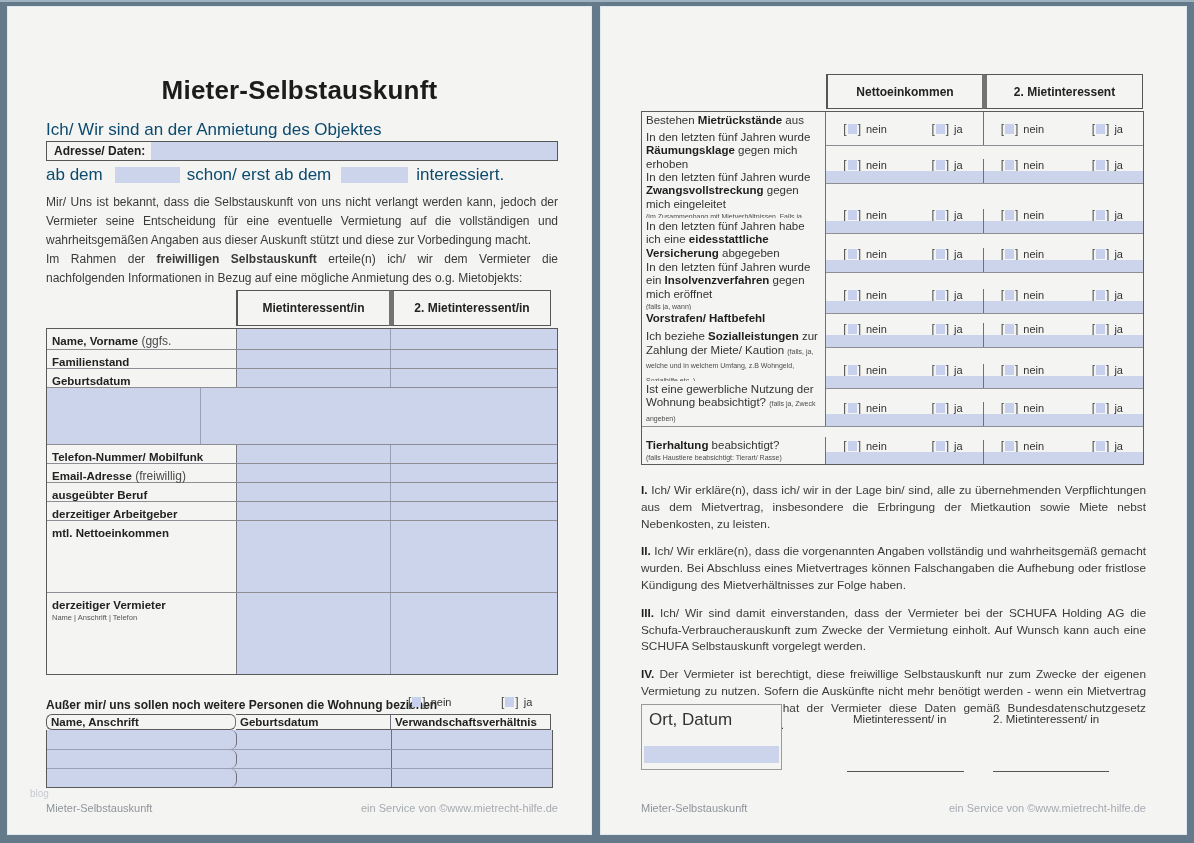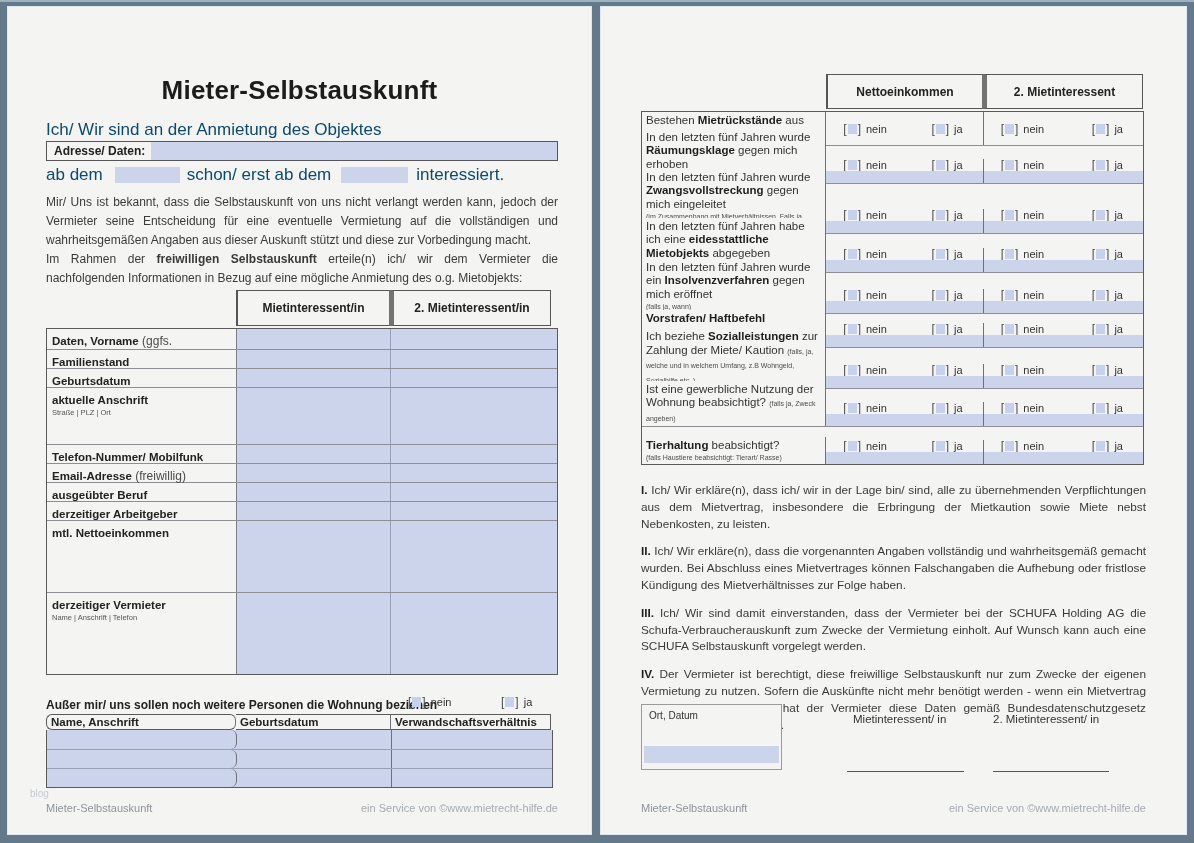--- a/index.html
+++ b/index.html
@@ -82,21 +82,21 @@
   .rt-row:nth-child(4){height:39px}.rt-row:nth-child(5){height:41px}.rt-row:nth-child(6){height:34px}
   .rt-row:nth-child(7){height:41px}.rt-row:nth-child(8){height:38px}.rt-row:nth-child(9){height:38px}
   .rt-row:nth-child(1) .rt-strip { display:none; }
 
   
   .decl { font-size:11.8px; line-height:16.8px; color:#3a3a3a; text-align:justify; margin-bottom:11px; }
   .decl b { color:#1e1e1e; }
 
   
   .ort-box { border:1px solid #9a9a9a; background:#f4f4f2; }
-  .ort-label { font-size:10px; color:#333; padding:5px 0 0 7px; }
+  .ort-label { font-size:17px; color:#333; padding:5px 0 0 7px; }
   .ort-strip { position:absolute; left:2px; right:2px; bottom:6px; height:17px; background:#ccd4ec; }
   .sig-label { font-size:11.5px; color:#333; }
   .sig-line { border-top:1px solid #555; height:0; }
 
   
   .footer { display:flex; justify-content:space-between; font-size:11px; }
   .footer .f-left { color:#8f949a; }
   .footer .f-right { color:#a6abb1; }
   .watermark { font-size:10px; color:#c7cad3; }
 </style>
@@ -130,36 +130,35 @@
 
     <div class="abs" style="top:283px; left:38px; width:512px;">
       <div class="tbl-header">
         <div class="th-spacer" style="width:190px;"></div>
         <div class="th-cell" style="width:154px; height:36px;">Mietinteressent/in</div>
         <div class="th-cell" style="width:162px; height:36px;">2. Mietinteressent/in</div>
       </div>
       <div class="tbl-body">
 
       <div class="lt-row">
-          <div class="lt-label"><span class="lt-main">Daten, Vorname</span><span class="lt-inline"> (ggfs. Geburtsname)</span><span class="lt-sub"></span></div>
+          <div class="lt-label"><span class="lt-main">Name, Vorname</span><span class="lt-inline"> (ggfs. Geburtsname)</span><span class="lt-sub"></span></div>
           <div class="lt-cell lt-c1"></div>
           <div class="lt-cell lt-c2"></div>
         </div>
           <div class="lt-row">
           <div class="lt-label"><span class="lt-main">Familienstand</span><span class="lt-inline"></span><span class="lt-sub"></span></div>
           <div class="lt-cell lt-c1"></div>
           <div class="lt-cell lt-c2"></div>
         </div>
           <div class="lt-row">
           <div class="lt-label"><span class="lt-main">Geburtsdatum</span><span class="lt-inline"></span><span class="lt-sub"></span></div>
           <div class="lt-cell lt-c1"></div>
           <div class="lt-cell lt-c2"></div>
         </div>
           <div class="lt-row">
-          <div class="lt-label"><span class="lt-main">aktuelle Anschrift</span><span class="lt-inline"></span><span class="lt-sub">Straße | PLZ | Ort</span></div>
           <div class="lt-cell lt-c1"></div>
           <div class="lt-cell lt-c2"></div>
         </div>
           <div class="lt-row">
           <div class="lt-label"><span class="lt-main">Telefon-Nummer/ Mobilfunk</span><span class="lt-inline"></span><span class="lt-sub"></span></div>
           <div class="lt-cell lt-c1"></div>
           <div class="lt-cell lt-c2"></div>
         </div>
           <div class="lt-row">
           <div class="lt-label"><span class="lt-main">Email-Adresse</span><span class="lt-inline"> (freiwillig)</span><span class="lt-sub"></span></div>
@@ -363,21 +362,21 @@
                   <span class="box"></span>
                   <span class="brk">]</span>
                   <span class="cb-label">ja</span>
                 </span>
             </div>
             <div class="rt-strip"></div>
           </div>
         </div>
           <div class="rt-row">
           <div class="rt-q">
-            <div class="rt-qtext"><span>In den letzten fünf Jahren habe ich eine </span><b>eidesstattliche Mietobjekts</b><span> abgegeben</span><span class="rt-inote"></span></div>
+            <div class="rt-qtext"><span>In den letzten fünf Jahren habe ich eine </span><b>eidesstattliche Versicherung</b><span> abgegeben</span><span class="rt-inote"></span></div>
             <div class="rt-note">(falls ja, wann?)</div>
           </div>
           <div class="rt-a rt-a1">
             <div class="rt-cbrow">
               <span class="cb">
                   <span class="brk">[</span>
                   <span class="box"></span>
                   <span class="brk">]</span>
                   <span class="cb-label">nein</span>
                 </span>

